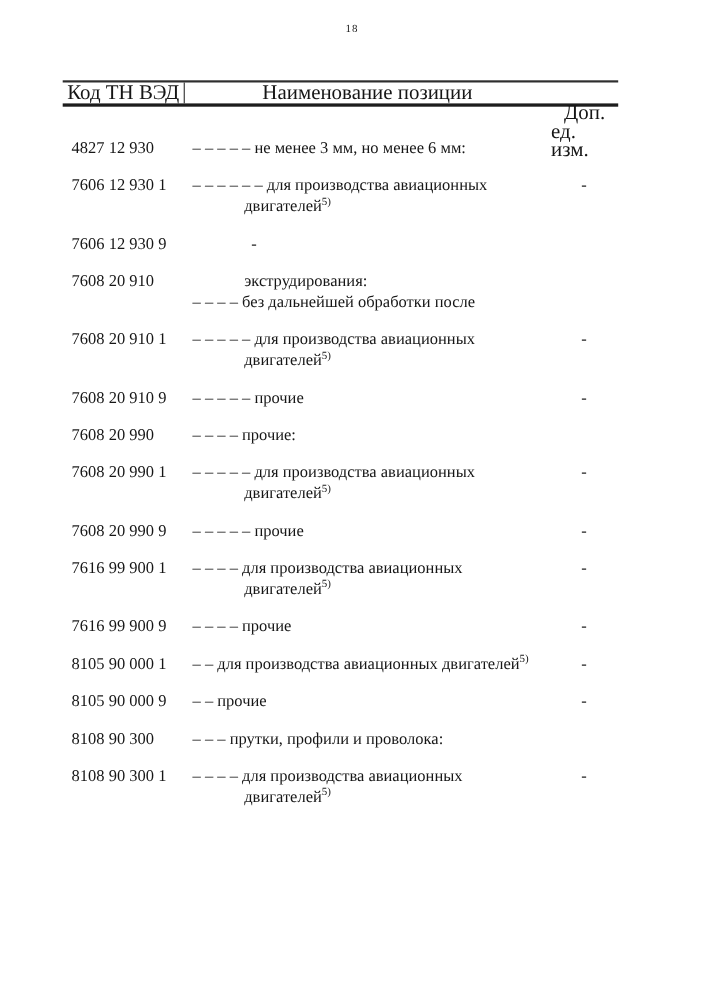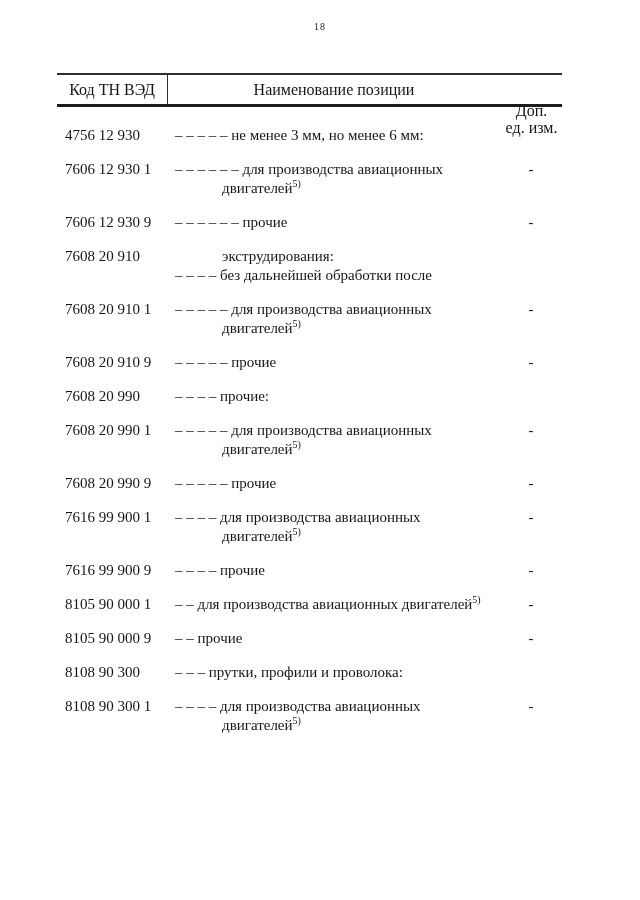--- a/index.html
+++ b/index.html
@@ -13,26 +13,26 @@
   }
   .page-number {
     position: absolute;
     top: 21px; left: 0; width: 640px;
     text-align: center;
     font-size: 10px;
     letter-spacing: 1px;
   }
   .tbl-header {
     position: absolute;
-    top: 73px; left: 57px; width: 505px; height: 34px;
+    top: 73px; left: 57px; width: 505px; height: 24px;
     border-top: 2px solid #2e2e2e;
     border-bottom: 3px solid #1d1d1d;
     display: flex;
     align-items: stretch;
-    font-size: 16px;
+    font-size: 19px;
   }
   .h-col1 {
     width: 111px;
     border-right: 1.5px solid #2e2e2e;
     display: flex; align-items: center; justify-content: center;
   }
   .h-col2 {
     flex: 1;
     display: flex; align-items: center; justify-content: center;
   }
@@ -83,41 +83,37 @@
   <div class="h-col1">Код ТН ВЭД</div>
   <div class="h-col2">Наименование позиции</div>
   <div class="h-col3">
     <span>Доп.</span>
     <span>ед. изм.</span>
   </div>
 </div>
 
 <div class="tbl-body">
     <div class="row">
-    <div class="code">4756 12 930</div>
+    <div class="code">4827 12 930</div>
     <div class="name">
       <div class="line line1">– – – – – не менее 3 мм, но менее 6 мм:</div>
 
     </div>
     <div class="unit"></div>
   </div>
     <div class="row">
     <div class="code">7606 12 930 1</div>
     <div class="name">
       <div class="line line1">– – – – – – для производства авиационных</div>
       <div class="line line2">двигателей<sup>5)</sup></div>
     </div>
     <div class="unit">-</div>
   </div>
     <div class="row">
     <div class="code">7606 12 930 9</div>
-    <div class="name">
-      <div class="line line1">– – – – – – прочие</div>
-
-    </div>
     <div class="unit">-</div>
   </div>
     <div class="row">
     <div class="code">7608 20 910</div>
     <div class="name">
       <div class="line line2">экструдирования:</div>
       <div class="line line1">– – – – без дальнейшей обработки после</div>
     </div>
     <div class="unit"></div>
   </div>

